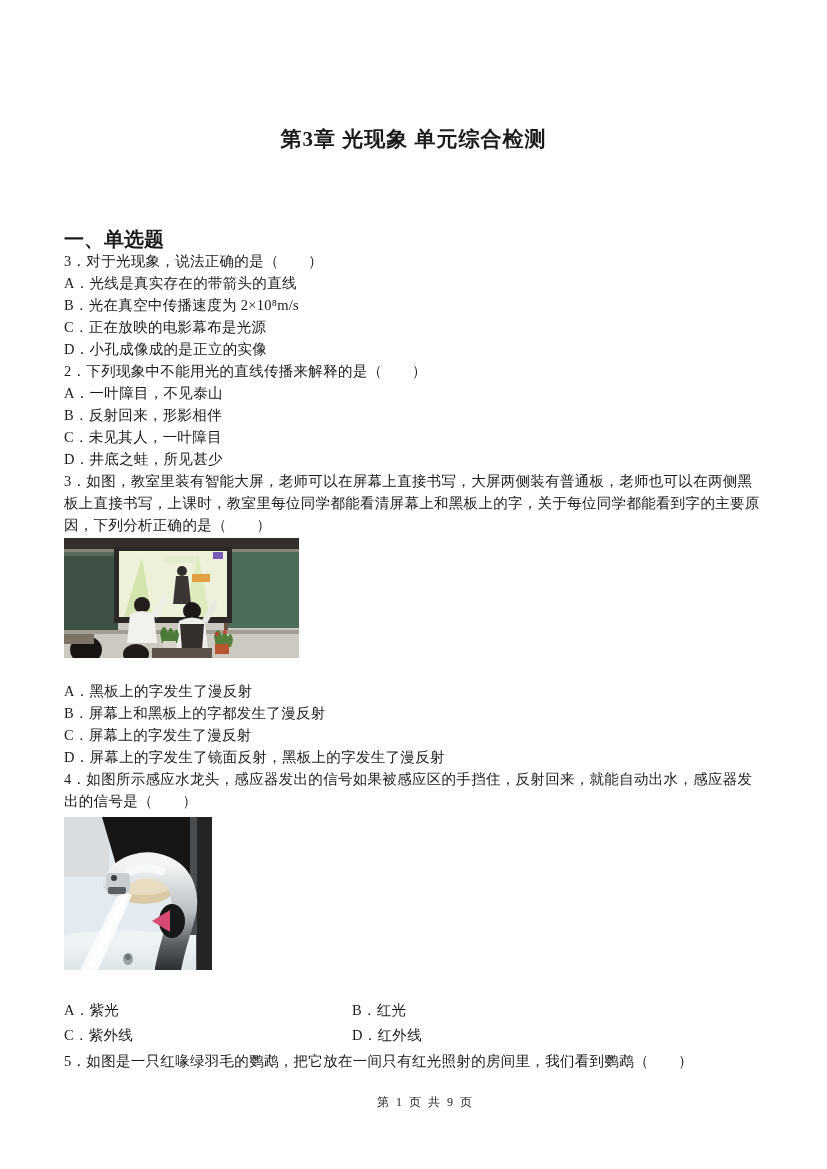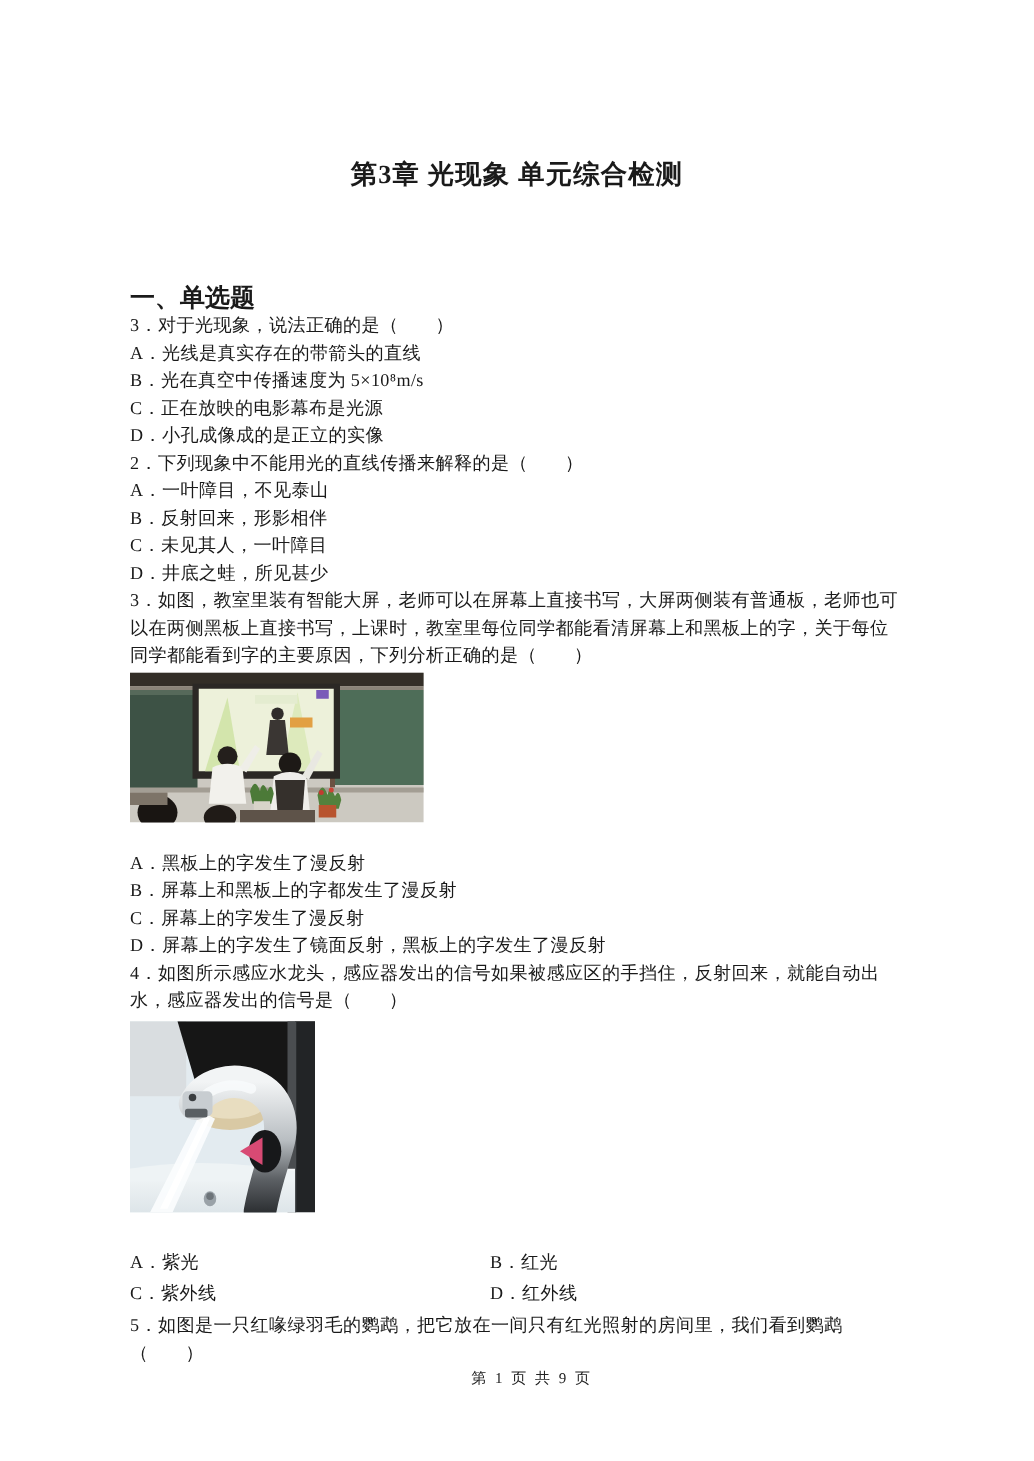--- a/index.html
+++ b/index.html
@@ -8,21 +8,21 @@
     position: relative;
     width: 827px;
     height: 1169px;
     margin: 0 auto;
     background: #ffffff;
     overflow: hidden;
     font-family: "Liberation Serif", "DejaVu Serif", serif;
     color: #1a1a1a;
   }
   .content {
-    padding: 0 104px;
+    padding: 0 64px;
   }
   .doc-title {
     margin-top: 126px;
     text-align: center;
     font-size: 21px;
     font-weight: 700;
     letter-spacing: 1px;
     line-height: 26px;
   }
   .section-heading {
@@ -71,21 +71,21 @@
 
 <div class="page">
   <div class="content">
 
     <div class="doc-title">第3章 光现象 单元综合检测</div>
 
     <div class="section-heading">一、单选题</div>
 
     <p class="line">3．对于光现象，说法正确的是（　　）</p>
     <p class="line">A．光线是真实存在的带箭头的直线</p>
-    <p class="line">B．光在真空中传播速度为 5×10⁸m/s</p>
+    <p class="line">B．光在真空中传播速度为 2×10⁸m/s</p>
     <p class="line">C．正在放映的电影幕布是光源</p>
     <p class="line">D．小孔成像成的是正立的实像</p>
 
     <p class="line">2．下列现象中不能用光的直线传播来解释的是（　　）</p>
     <p class="line">A．一叶障目，不见泰山</p>
     <p class="line">B．反射回来，形影相伴</p>
     <p class="line">C．未见其人，一叶障目</p>
     <p class="line">D．井底之蛙，所见甚少</p>
 
     <p class="line">3．如图，教室里装有智能大屏，老师可以在屏幕上直接书写，大屏两侧装有普通板，老师也可以在两侧黑板上直接书写，上课时，教室里每位同学都能看清屏幕上和黑板上的字，关于每位同学都能看到字的主要原因，下列分析正确的是（　　）</p>

